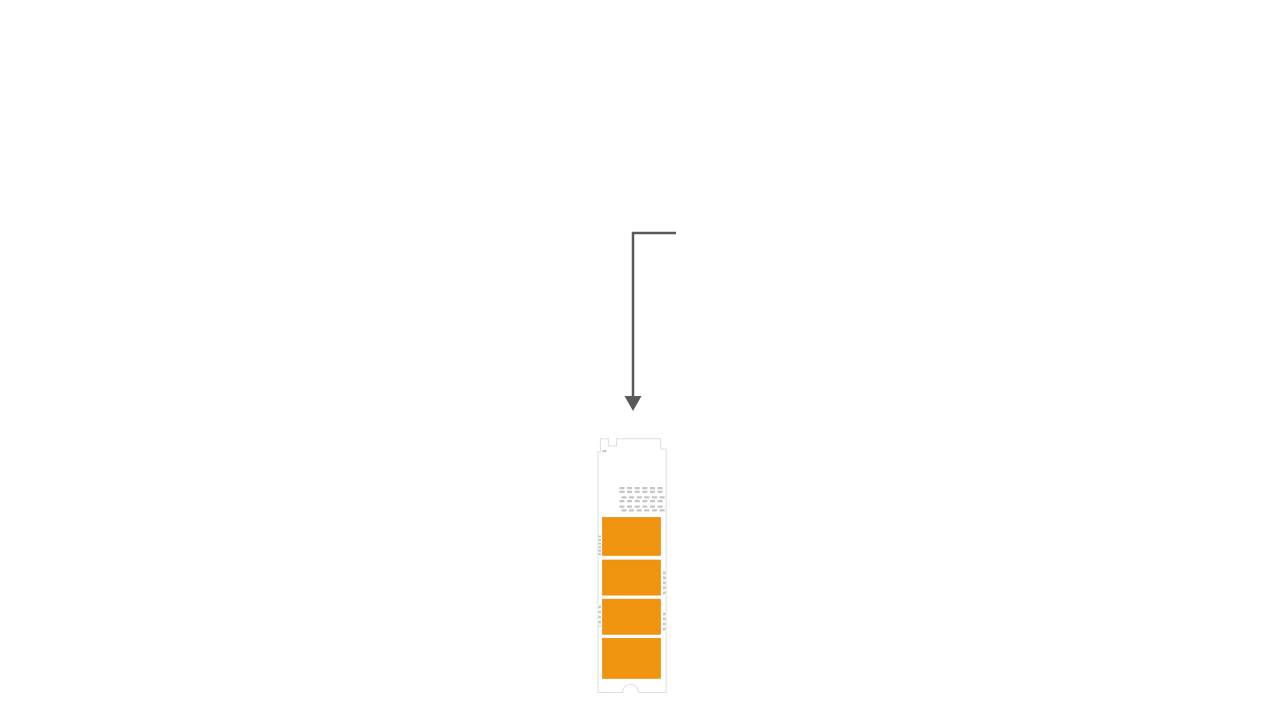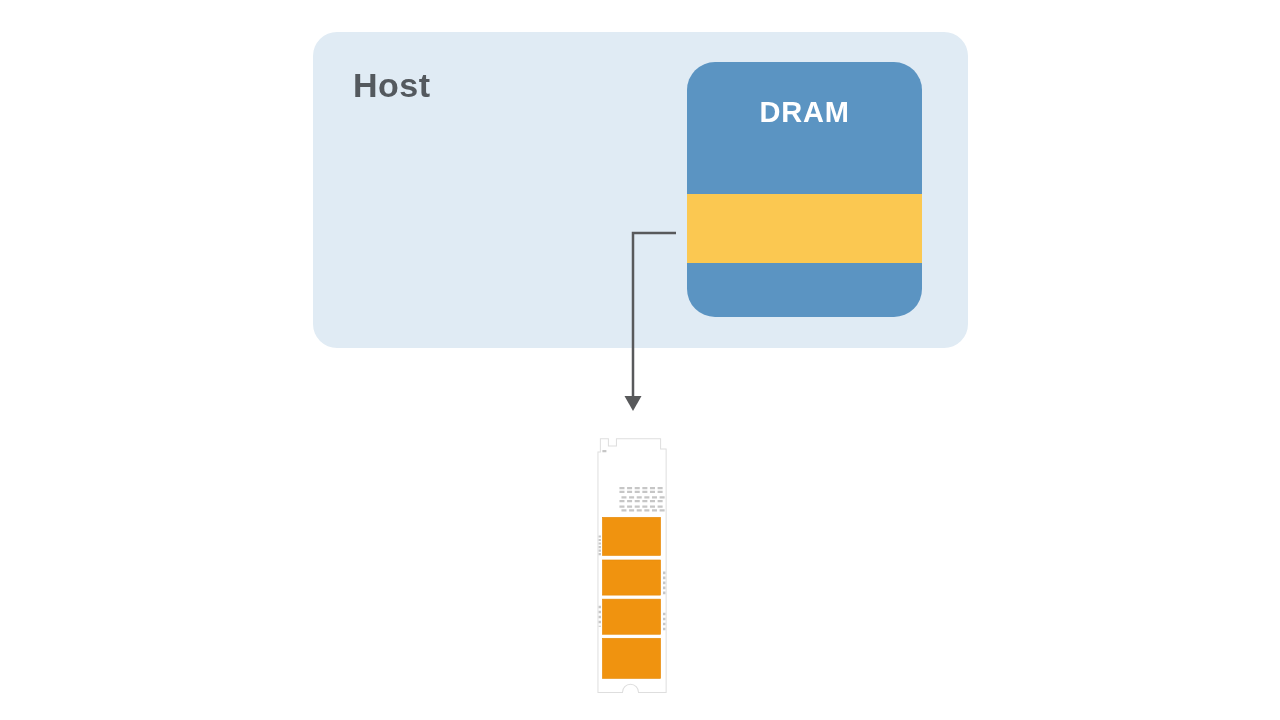--- a/index.html
+++ b/index.html
@@ -104,28 +104,20 @@
   }
   .smd-dot {
     fill: var(--ssd-components, #c6c6c6);
   }
 </style>
 </head>
 <body>
 
 <div class="canvas">
 
-  <div class="host-box">
-    <div class="host-label">Host</div>
-
-    <div class="dram-box">
-      <div class="dram-label">DRAM</div>
-      <div class="dram-band"></div>
-    </div>
-  </div>
 
   <svg class="arrow-layer" viewBox="0 0 1280 720" aria-hidden="true">
     <path class="arrow-line" d="M 676,233 H 633 V 397"></path>
     <polygon class="arrow-head" points="624.5,396 641.5,396 633,411"></polygon>
   </svg>
 
   <svg class="ssd" viewBox="0 0 69 254" aria-hidden="true">
 
     <path class="pcb" d="M 3,14 L 3,0.8 L 11,0.8 L 11,8 L 19,8 L 19,0.8 L 63,0.8 L 63,11
              L 68.5,11 L 68.5,253.4 L 41,253.4 A 8 8 0 0 0 25,253.4 L 0.6,253.4 L 0.6,14 Z"></path>

